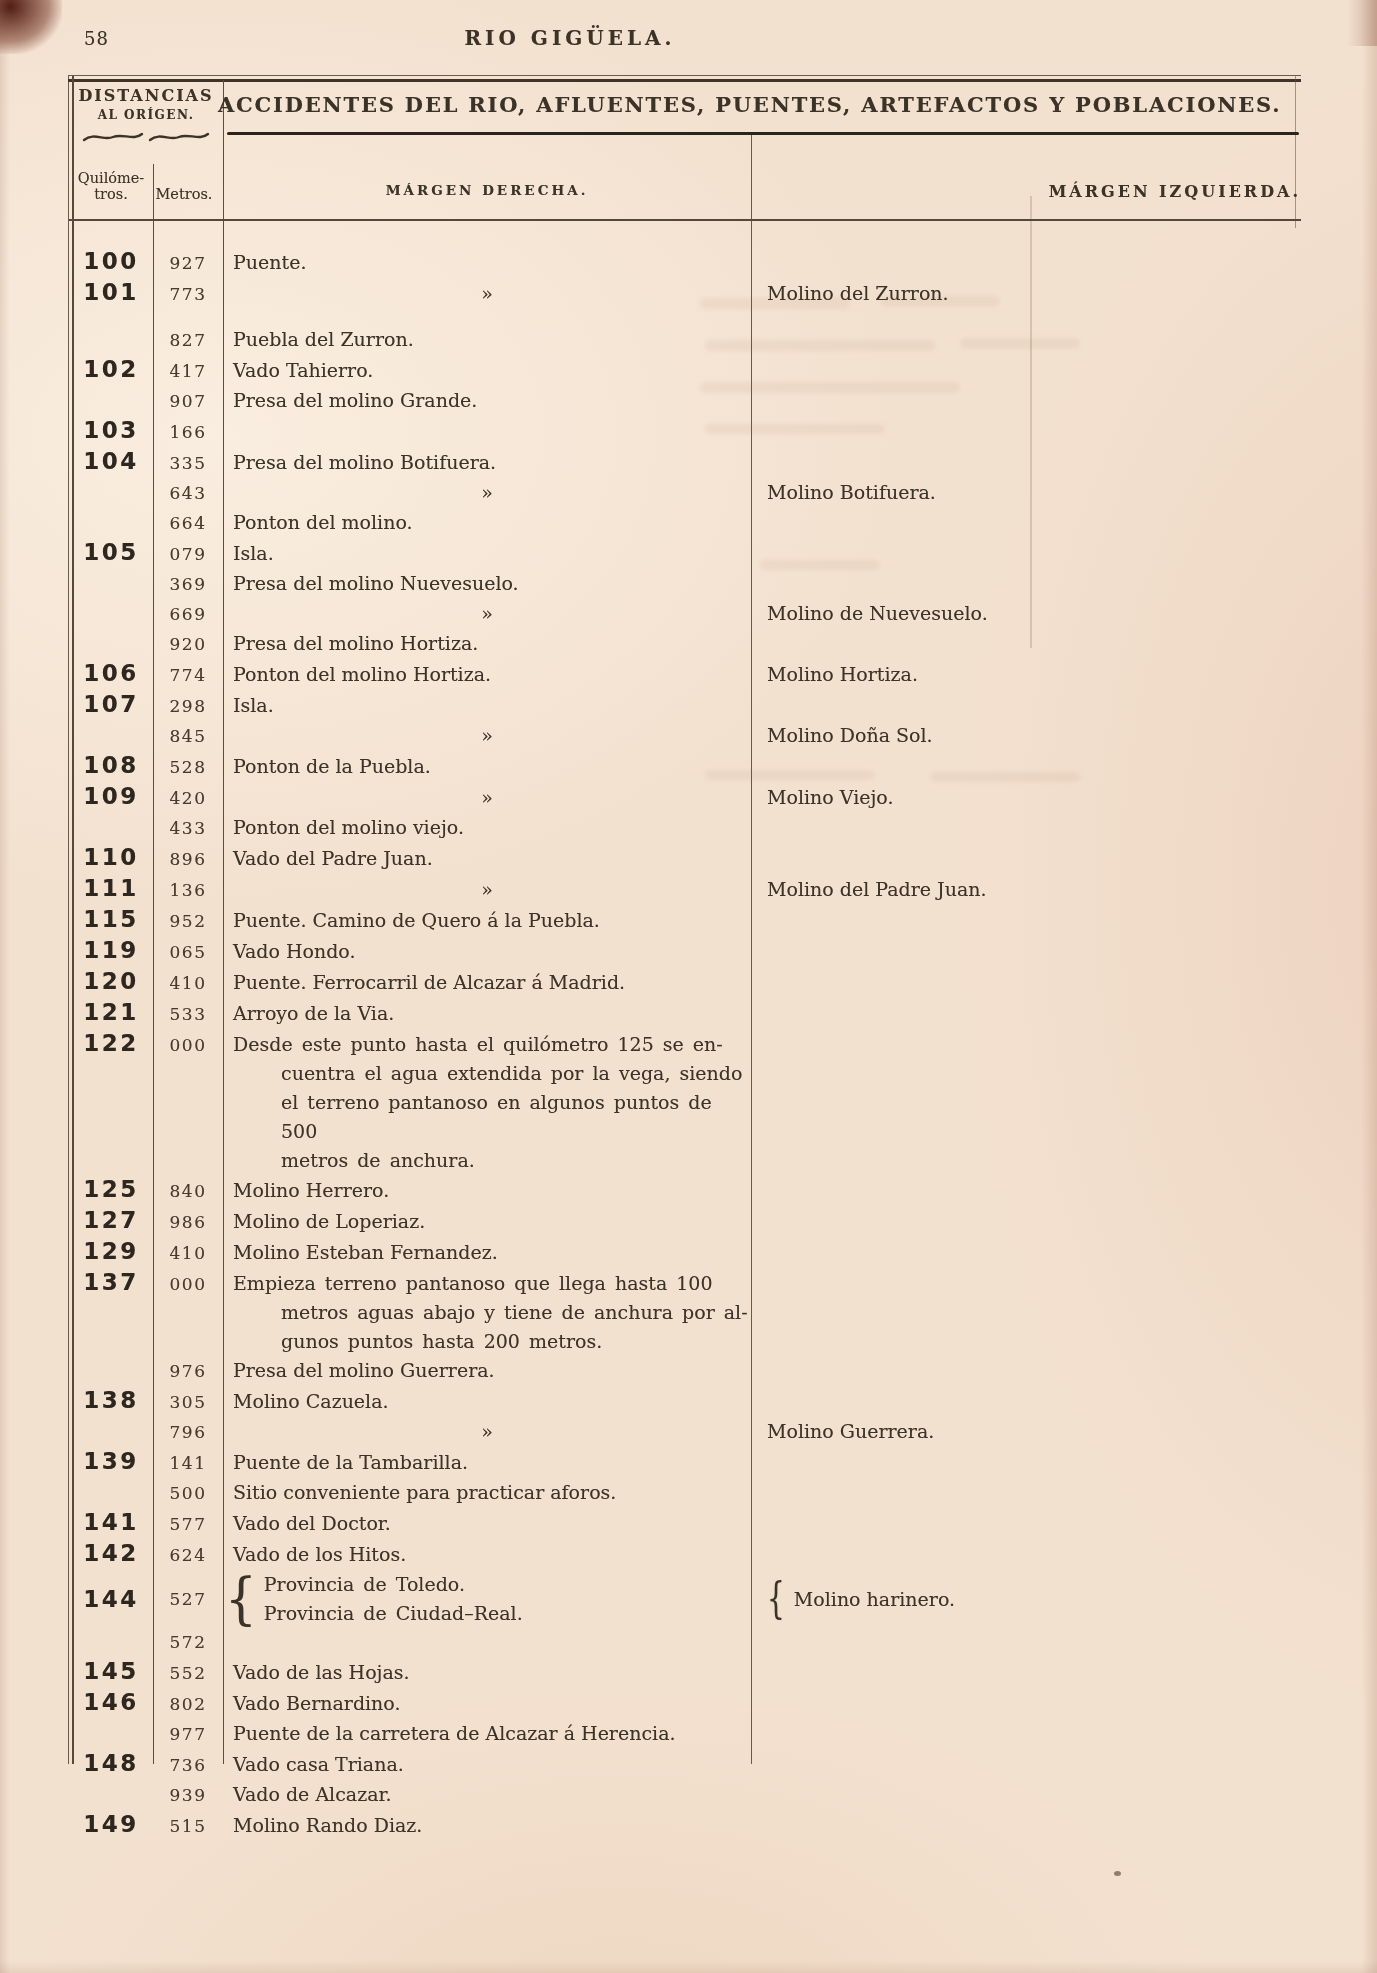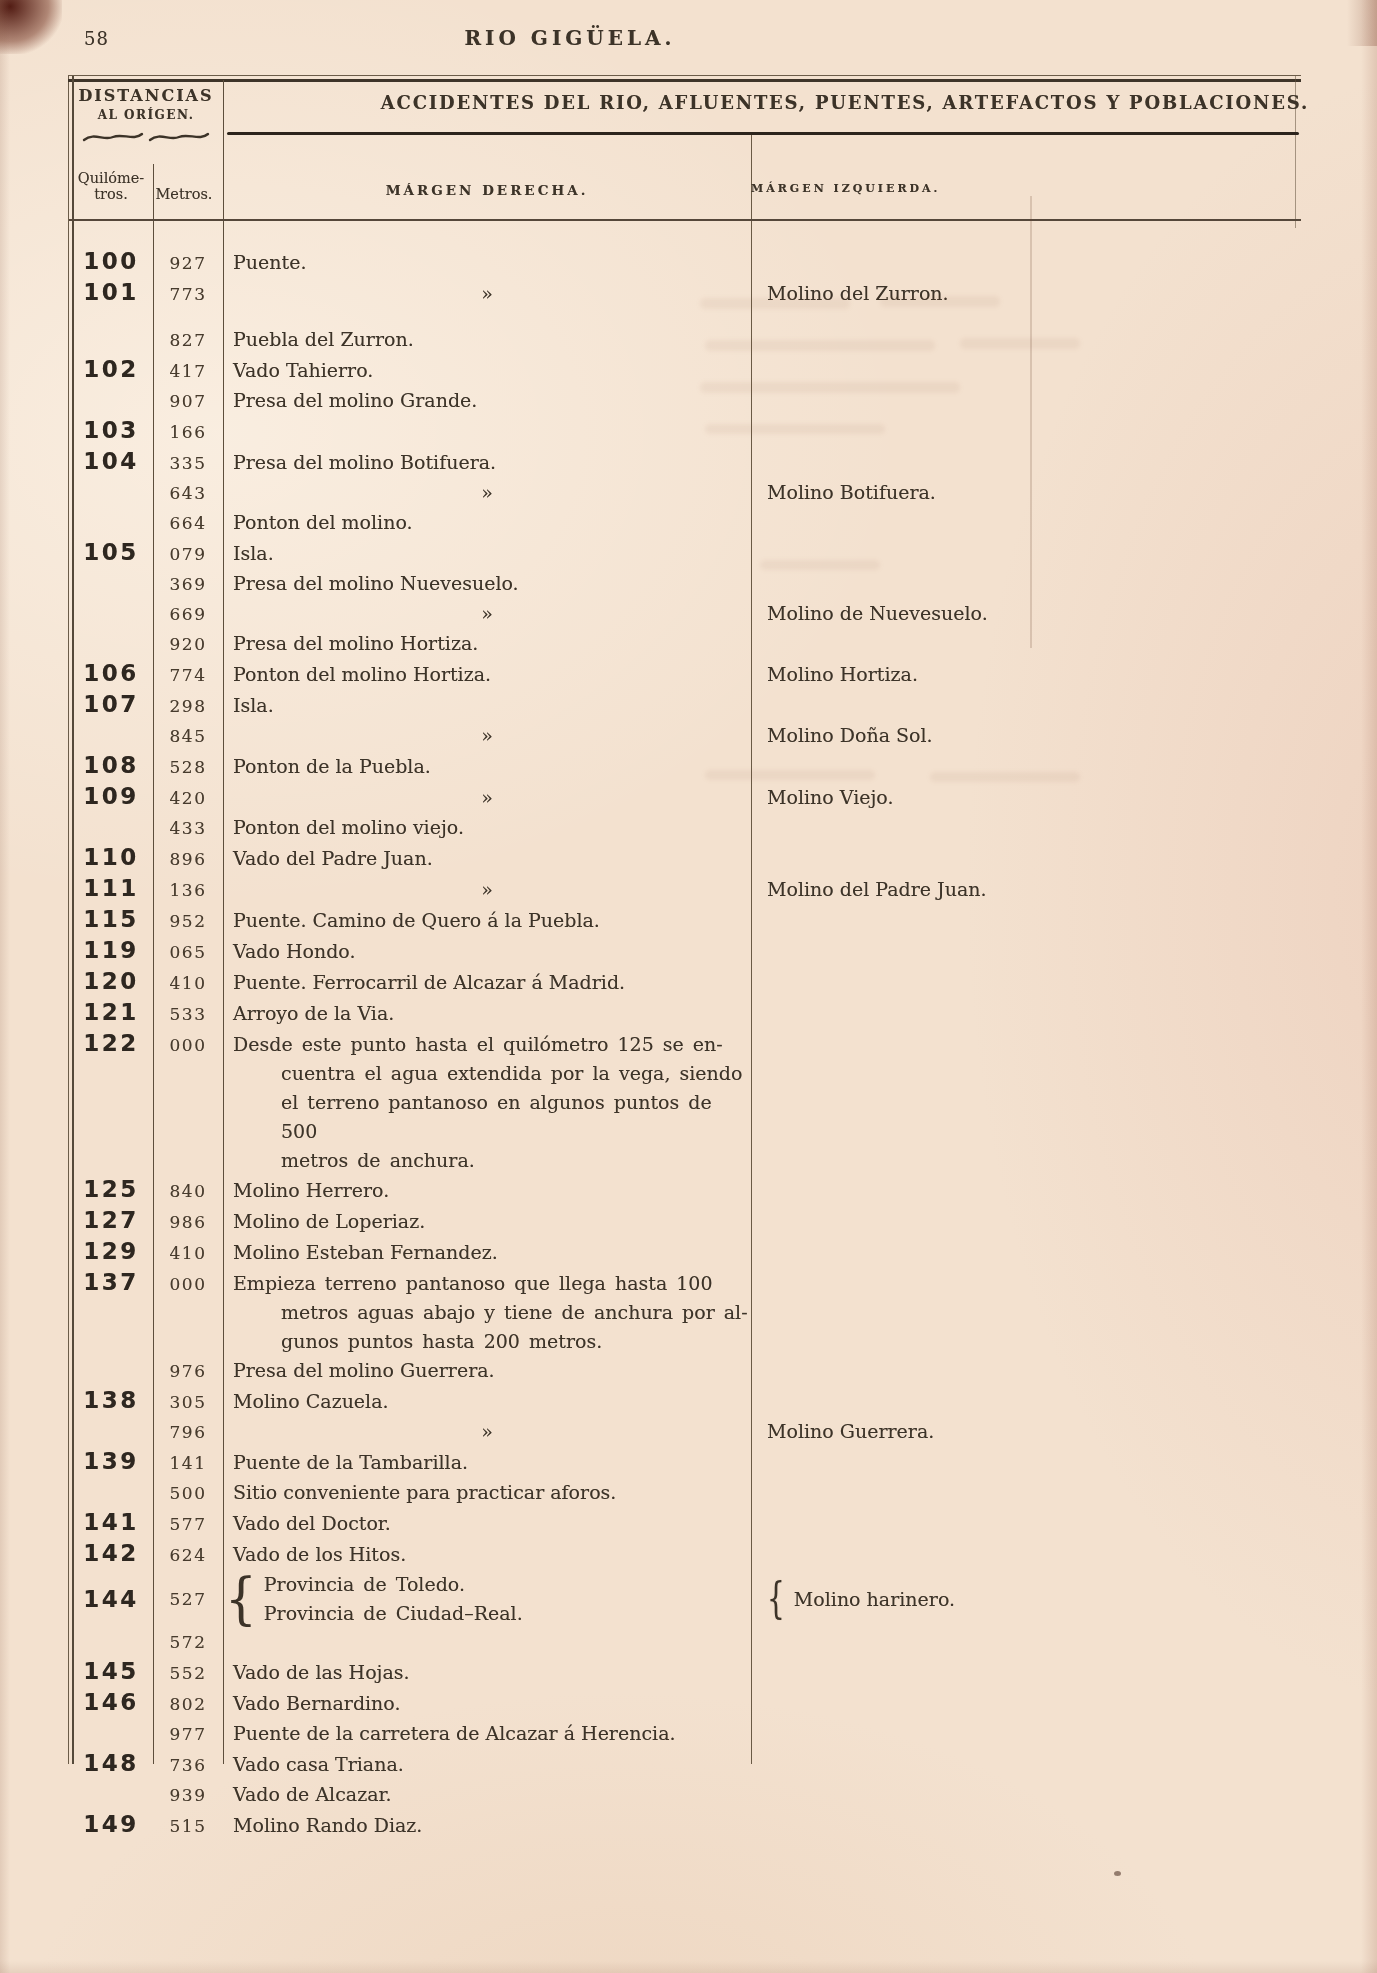--- a/index.html
+++ b/index.html
@@ -49,29 +49,29 @@
   .vr-c{left:682px;top:56px;background:#6a5a45;}
   .vr-r{left:1226px;top:0;height:152px;bottom:auto;background:rgba(100,84,63,.55);}
   .hr-heavy{position:absolute;left:158px;right:2px;top:56px;height:3px;background:var(--heavy-rule);border-radius:2px;}
   .hr-sub{position:absolute;left:0;right:0;top:143px;height:1.5px;background:#55473a;}
 
   
   .distancias{position:absolute;left:0;top:10px;width:154px;text-align:center;}
   .distancias .d1{font-size:16px;font-weight:700;letter-spacing:2px;}
   .distancias .d2{font-size:12px;font-weight:700;letter-spacing:1.5px;margin-top:3px;}
   .swashes{margin-top:9px;display:flex;justify-content:center;gap:4px;}
-  .accidentes{position:absolute;left:162px;top:16px;width:1078px;text-align:right;
-    font-size:18px;font-weight:700;letter-spacing:1.8px;}
+  .accidentes{position:absolute;left:149px;top:16px;width:1078px;text-align:left;
+    font-size:21px;font-weight:700;letter-spacing:1.8px;}
   .subheads{position:absolute;left:0;top:92px;width:100%;height:51px;}
   .sh-km{position:absolute;left:0;top:2px;width:84px;text-align:center;font-size:14.5px;line-height:16px;}
   .sh-m{position:absolute;left:80px;top:18px;width:70px;text-align:center;font-size:14.5px;}
   .sh-der{position:absolute;left:154px;top:14px;width:528px;text-align:center;
     font-size:13.5px;font-weight:700;letter-spacing:3px;}
-  .sh-izq{position:absolute;left:682px;top:14px;width:550px;text-align:left;
-    font-size:11px;font-weight:700;letter-spacing:3px;}
+  .sh-izq{position:absolute;left:682px;top:14px;width:550px;text-align:right;
+    font-size:16px;font-weight:700;letter-spacing:3px;}
 
   
   .tbody{position:absolute;left:0;top:143px;width:1232px;padding-top:28px;}
   .row{display:flex;align-items:baseline;line-height:29px;font-size:19px;}
   .row.gap{margin-top:16px;}
   .c-km{width:84px;text-align:center;font-family:"DejaVu Sans","Liberation Sans",sans-serif;
     font-weight:700;font-size:23px;letter-spacing:2.5px;color:var(--ink-dark);flex:none;}
   .c-m{width:70px;text-align:center;font-size:17px;letter-spacing:1.5px;color:#473b2d;flex:none;}
   .c-right{width:528px;padding-left:10px;box-sizing:border-box;flex:none;}
   .c-right.dittoed{text-align:center;padding-left:0;}

